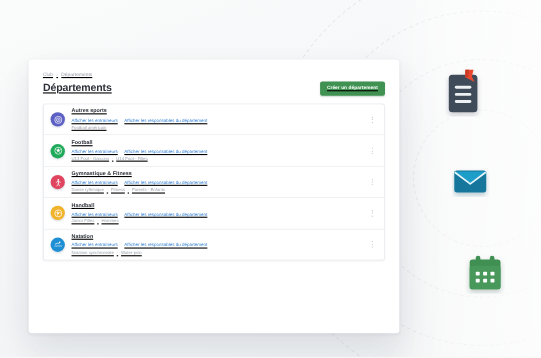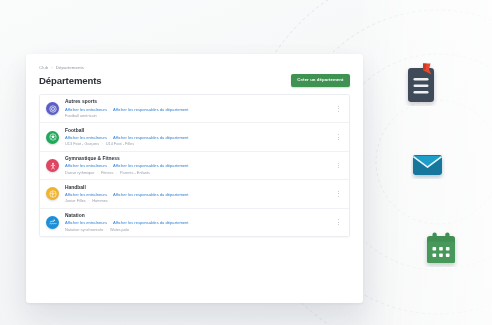--- a/index.html
+++ b/index.html
@@ -49,20 +49,21 @@
     left: 26px;
     top: 54px;
     width: 337px;
     height: 249px;
     background: #ffffff;
     border-radius: 3px;
     box-shadow: 0 1px 3px rgba(24,39,75,0.06),
                 0 10px 26px rgba(24,39,75,0.07),
                 0 26px 50px rgba(24,39,75,0.05);
     overflow: hidden;
+    text-decoration: underline;
   }
 
   .card-inner {
     padding: 10px 13px 0 13px;
   }
 
   
   .breadcrumb {
     display: flex;
     align-items: center;

